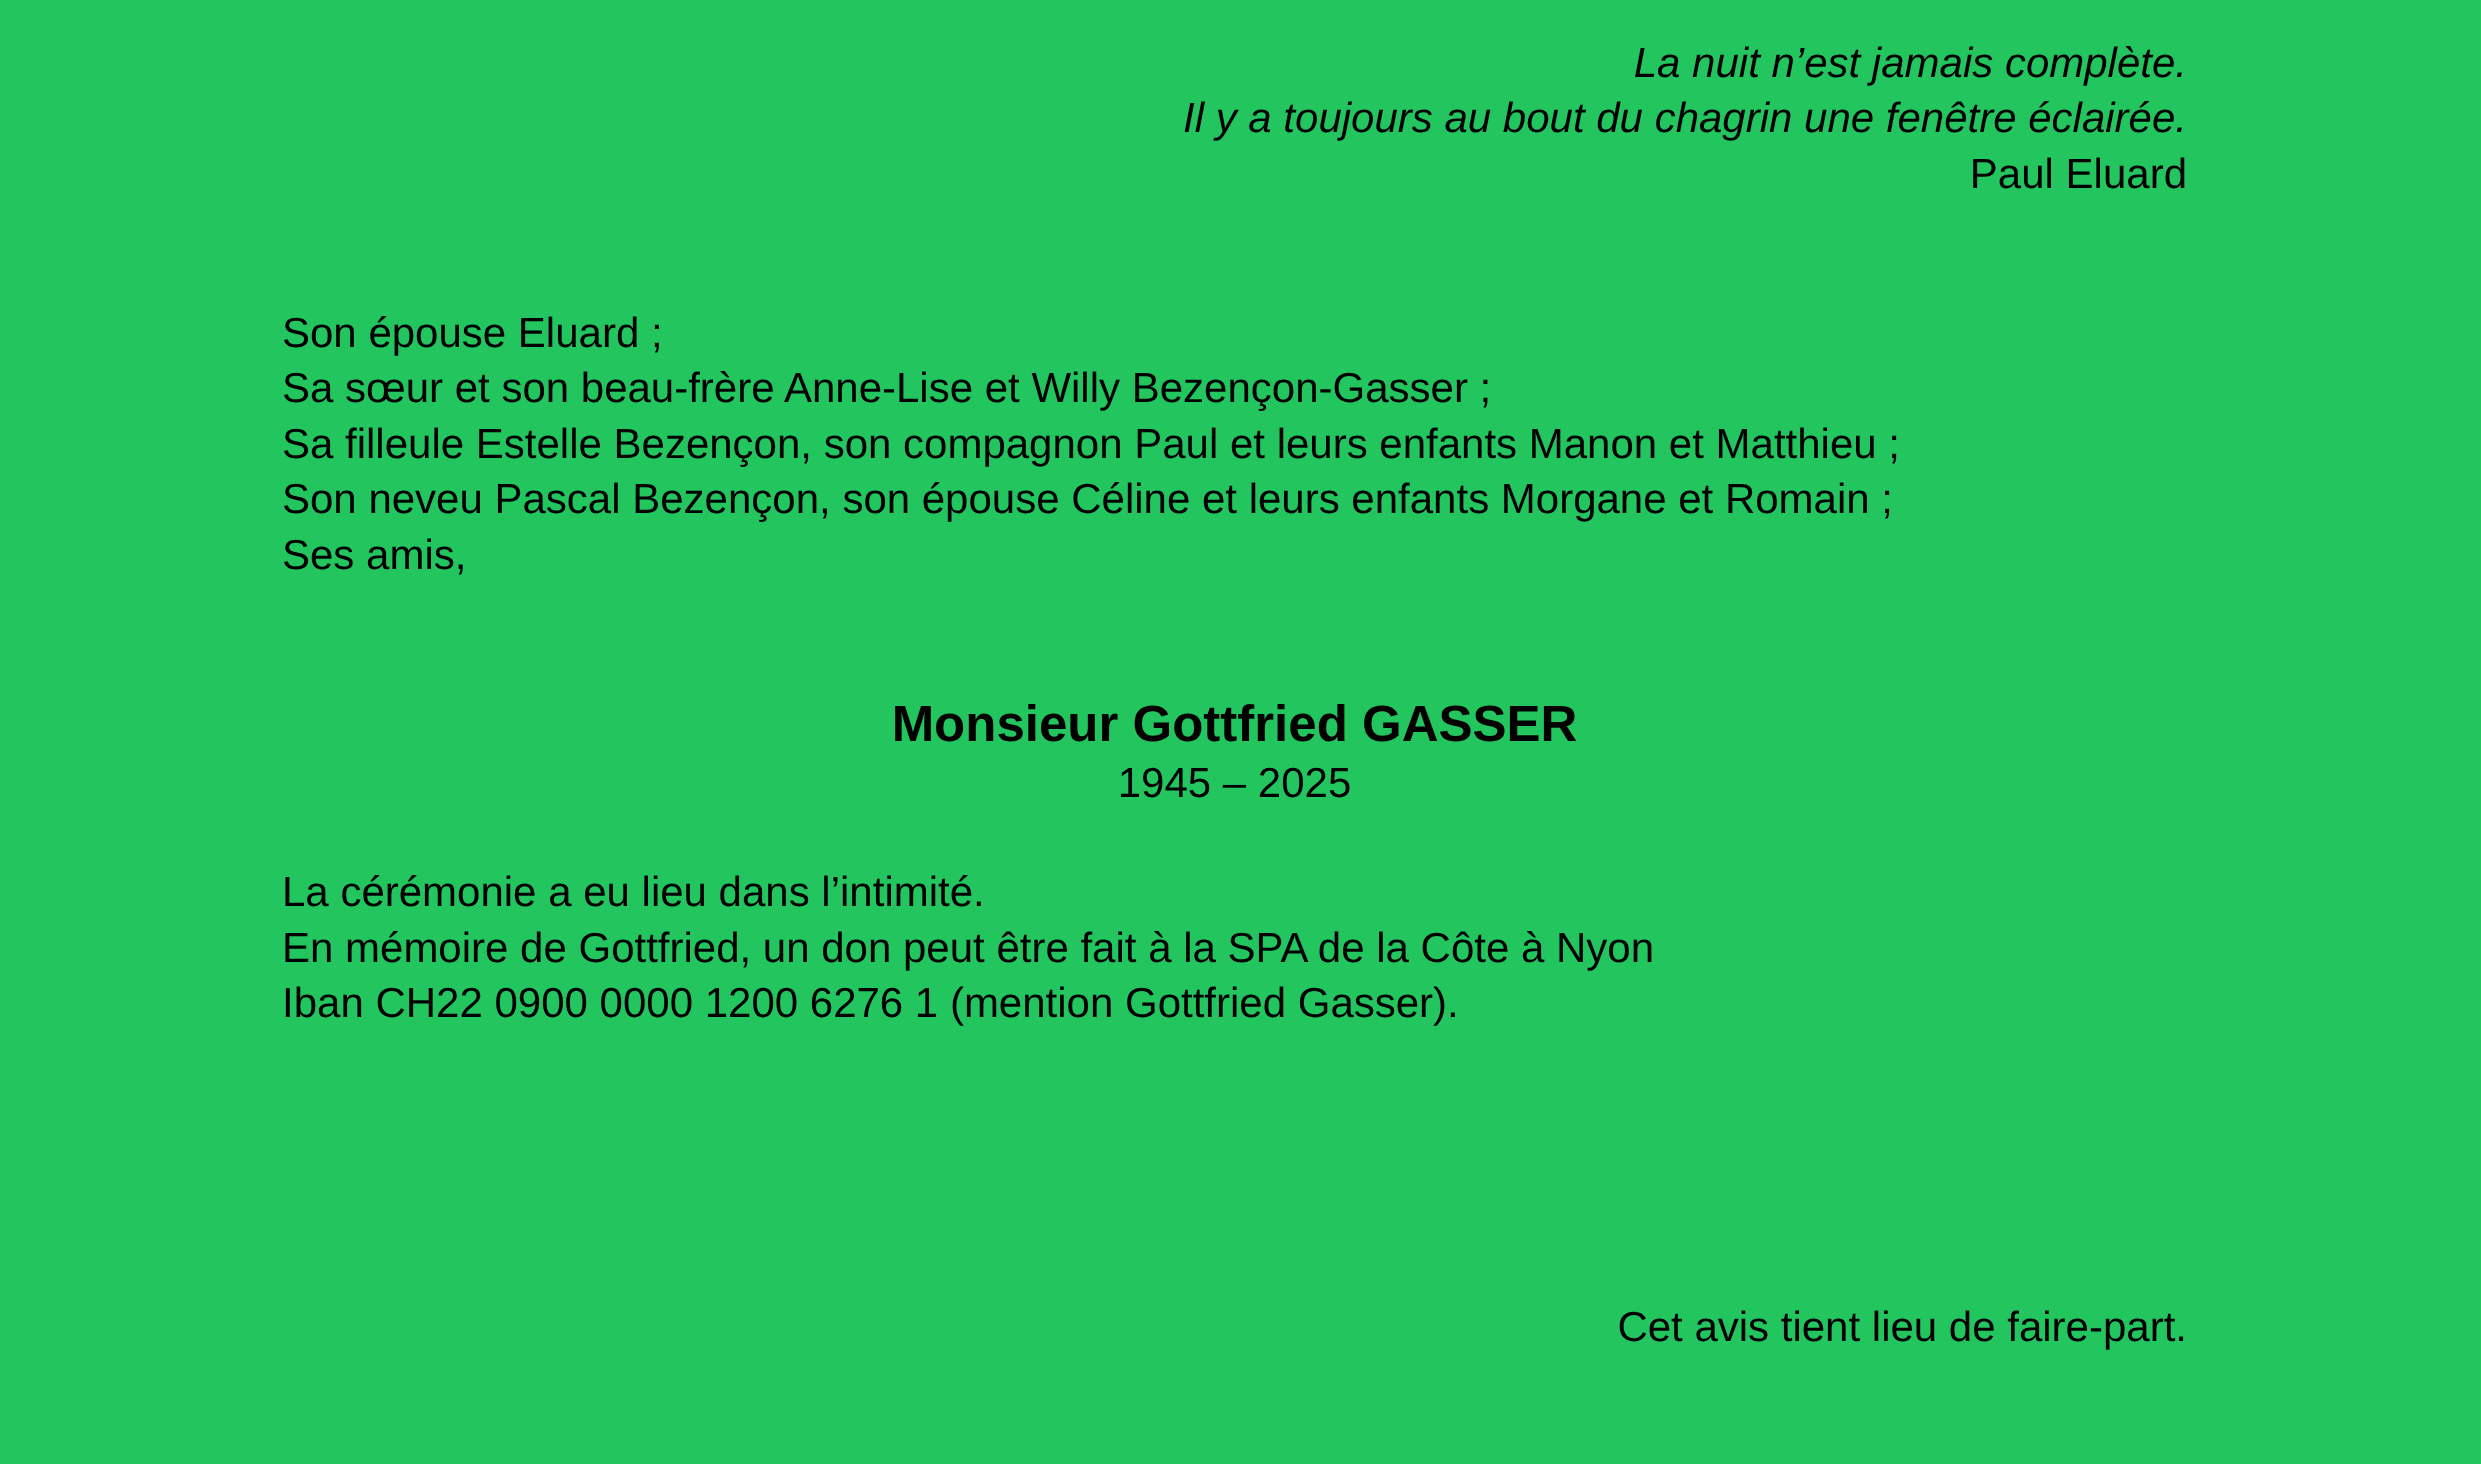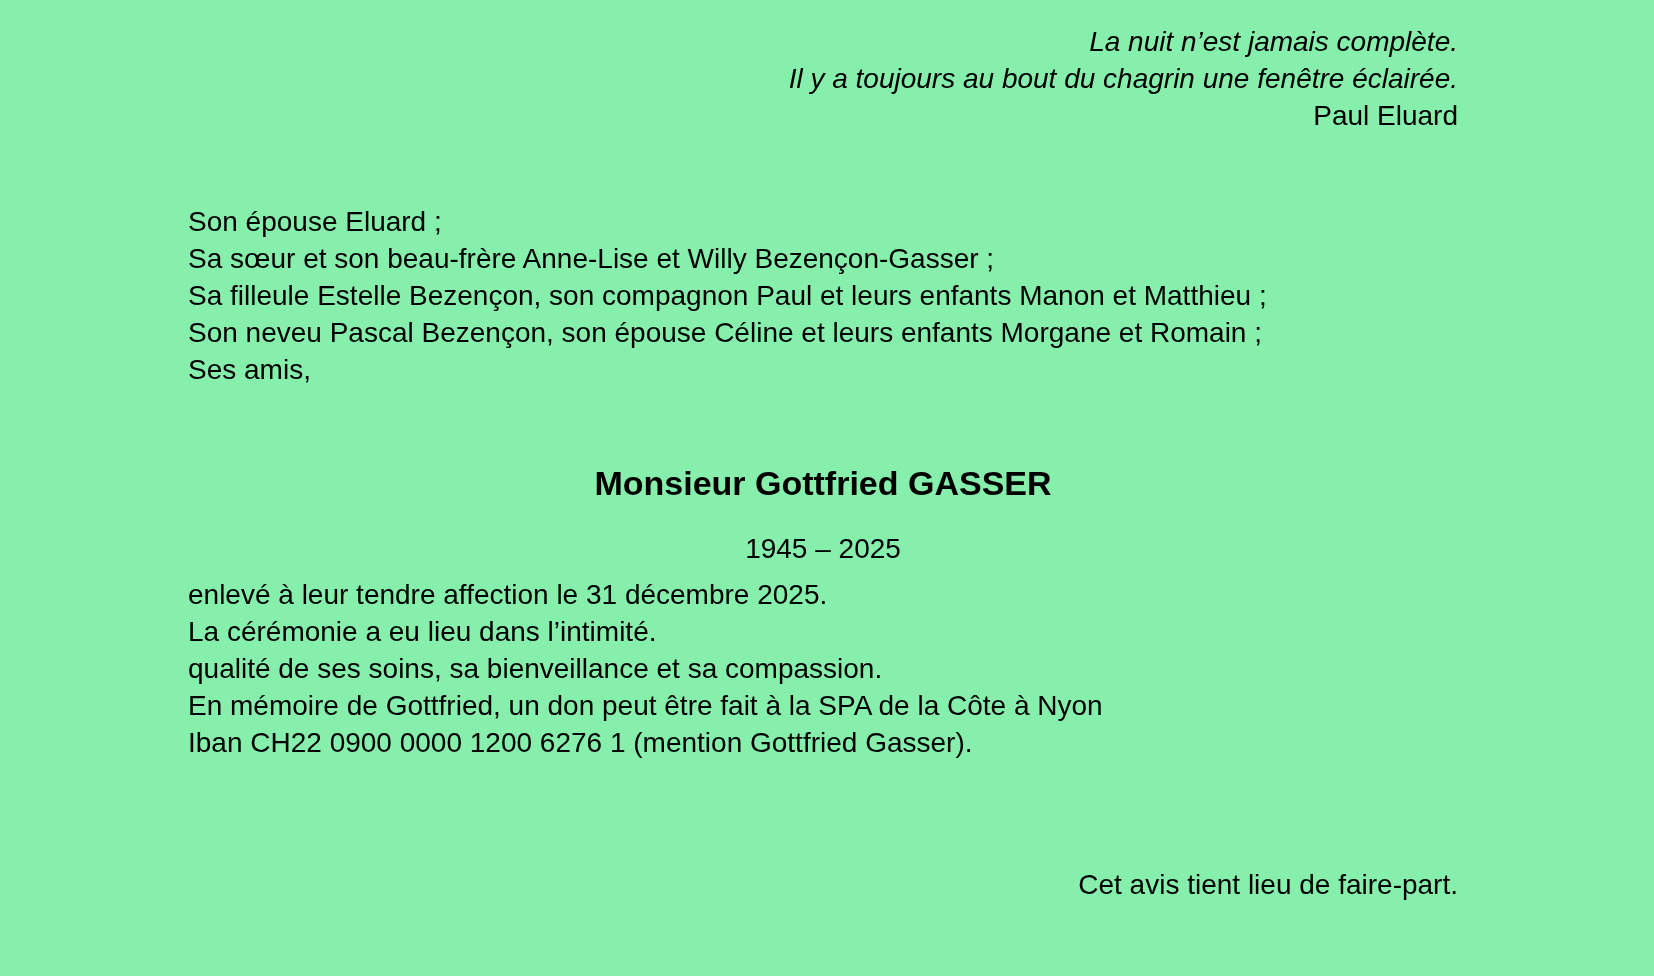--- a/index.html
+++ b/index.html
@@ -4,21 +4,21 @@
 <style>
   html, body {
     margin: 0;
     padding: 0;
     background: #ffffff;
   }
   .page {
     position: relative;
     width: 1654px;
     height: 976px;
-    background: #86efac;
+    background: #22c55e;
     color: #000000;
     font-family: "Liberation Sans", "DejaVu Sans", sans-serif;
     font-size: 28px;
     line-height: 37px;
     overflow: hidden;
   }
   .quote-block {
     position: absolute;
     top: 23px;
     right: 196px;
@@ -39,21 +39,21 @@
   .family-block { top: 203px; }
   .family-block .line { white-space: nowrap; }
   .name-block {
     top: 461px;
     text-align: center;
     font-weight: bold;
     font-size: 34px;
     line-height: 44px;
   }
   .years-block {
-    top: 530px;
+    top: 503px;
     text-align: center;
   }
   .details-block { top: 576px; }
   .details-block .line { white-space: nowrap; }
   .justify-line {
     text-align: justify;
     text-align-last: justify;
     white-space: normal;
   }
   .footer-block {
@@ -78,22 +78,20 @@
     <div class="line">Sa filleule Estelle Bezençon, son compagnon Paul et leurs enfants Manon et Matthieu ;</div>
     <div class="line">Son neveu Pascal Bezençon, son épouse Céline et leurs enfants Morgane et Romain ;</div>
     <div class="line">Ses amis,</div>
   </div>
 
   <div class="content name-block">Monsieur Gottfried GASSER</div>
 
   <div class="content years-block">1945 – 2025</div>
 
   <div class="content details-block">
-    <div class="line">enlevé à leur tendre affection le 31 décembre 2025.</div>
     <div class="line">La cérémonie a eu lieu dans l’intimité.</div>
-    <div class="line">qualité de ses soins, sa bienveillance et sa compassion.</div>
     <div class="line">En mémoire de Gottfried, un don peut être fait à la SPA de la Côte à Nyon</div>
     <div class="line">Iban CH22 0900 0000 1200 6276 1 (mention Gottfried Gasser).</div>
   </div>
 
   <div class="content footer-block">Cet avis tient lieu de faire-part.</div>
 
 </div>
 
 </body></html>

